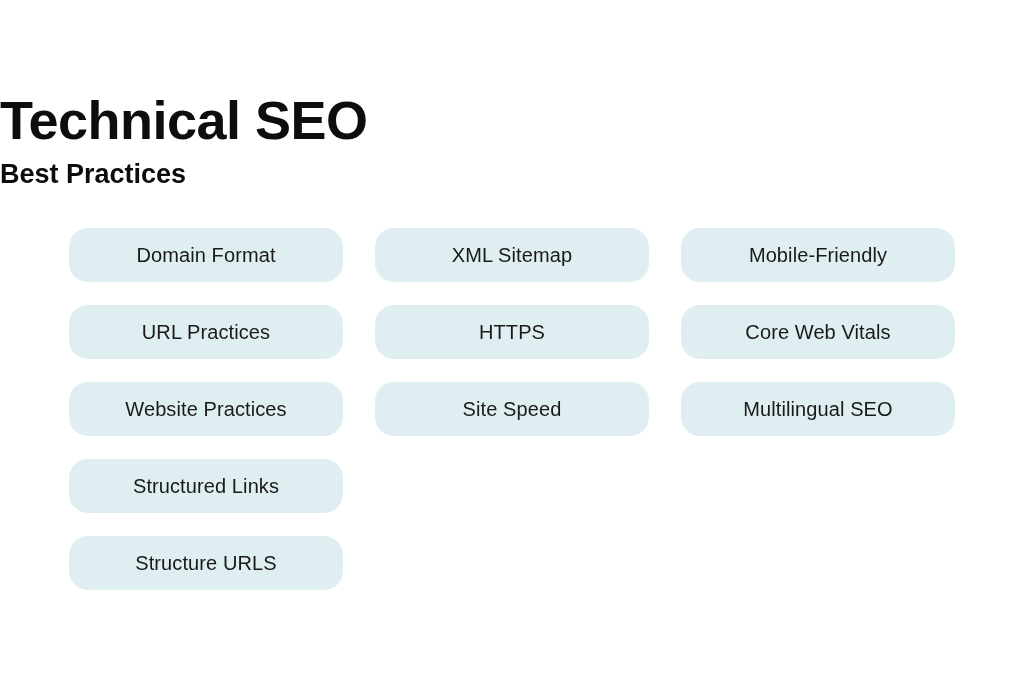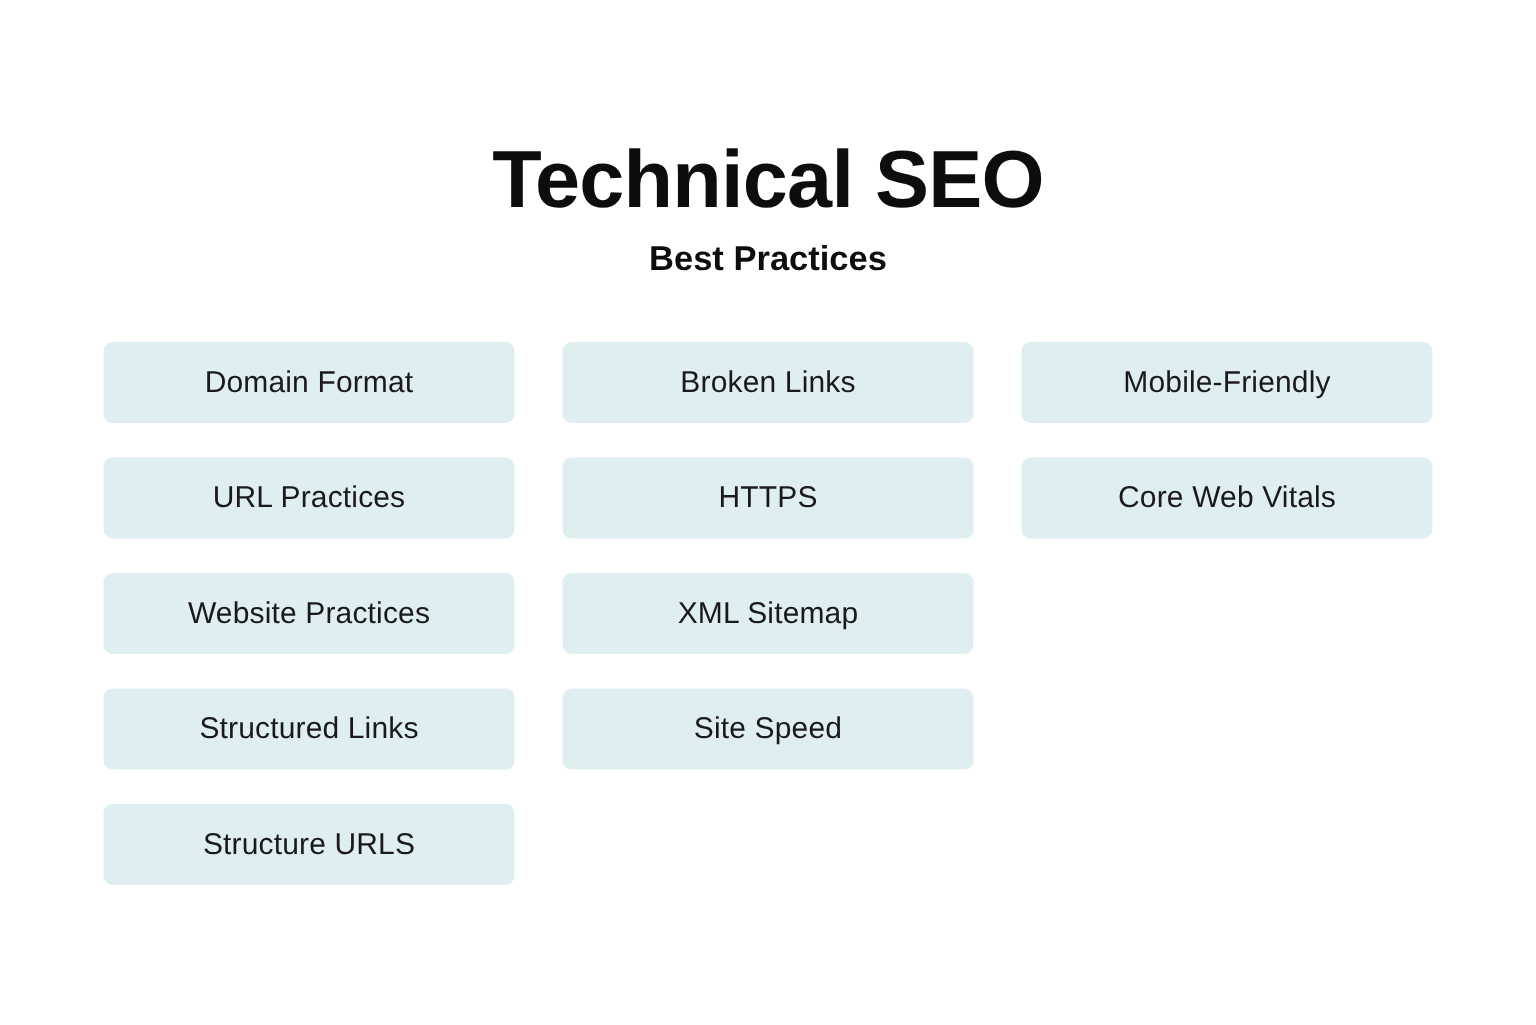--- a/index.html
+++ b/index.html
@@ -23,35 +23,34 @@
     height: 683px;
     background: #ffffff;
   }
 
   
   .heading {
     position: absolute;
     top: 92px;
     left: 0;
     width: 1024px;
-    text-align: center;
   }
 
   .poster-title {
     font-size: 54px;
     font-weight: 800;
     letter-spacing: -0.5px;
     color: #0d0d0d;
     line-height: 1.04;
     font-family: "Liberation Sans", "DejaVu Sans", sans-serif;
   }
 
   .poster-subtitle {
     margin-top: 12px;
-    font-size: 23px;
+    font-size: 27px;
     font-weight: 700;
     letter-spacing: 0px;
     color: #0d0d0d;
     line-height: 1.1;
     font-family: "Liberation Sans", "DejaVu Sans", sans-serif;
   }
 
   
   .columns {
     position: absolute;
@@ -69,21 +68,21 @@
     flex-direction: column;
     gap: 23px;
     width: 274px;
     flex: 0 0 274px;
   }
 
   .pill {
     width: 274px;
     height: 54px;
     background: #dfeef1;
-    border-radius: 6px;
+    border-radius: 19px;
     display: flex;
     align-items: center;
     justify-content: center;
     text-align: center;
     padding: 0 10px;
   }
 
   .pill-label {
     font-size: 20px;
     font-weight: 400;
@@ -119,36 +118,36 @@
       <div class="pill">
         <span class="pill-label">Structured Links</span>
       </div>
       <div class="pill">
         <span class="pill-label">Structure URLS</span>
       </div>
     </div>
 
     <div class="column">
       <div class="pill">
-        <span class="pill-label">Broken Links</span>
+        <span class="pill-label">XML Sitemap</span>
       </div>
       <div class="pill">
         <span class="pill-label">HTTPS</span>
-      </div>
-      <div class="pill">
-        <span class="pill-label">XML Sitemap</span>
       </div>
       <div class="pill">
         <span class="pill-label">Site Speed</span>
       </div>
     </div>
 
     <div class="column">
       <div class="pill">
         <span class="pill-label">Mobile-Friendly</span>
       </div>
       <div class="pill">
         <span class="pill-label">Core Web Vitals</span>
       </div>
+      <div class="pill">
+        <span class="pill-label">Multilingual SEO</span>
+      </div>
     </div>
 
   </div>
 </div>
 
 </body></html>

